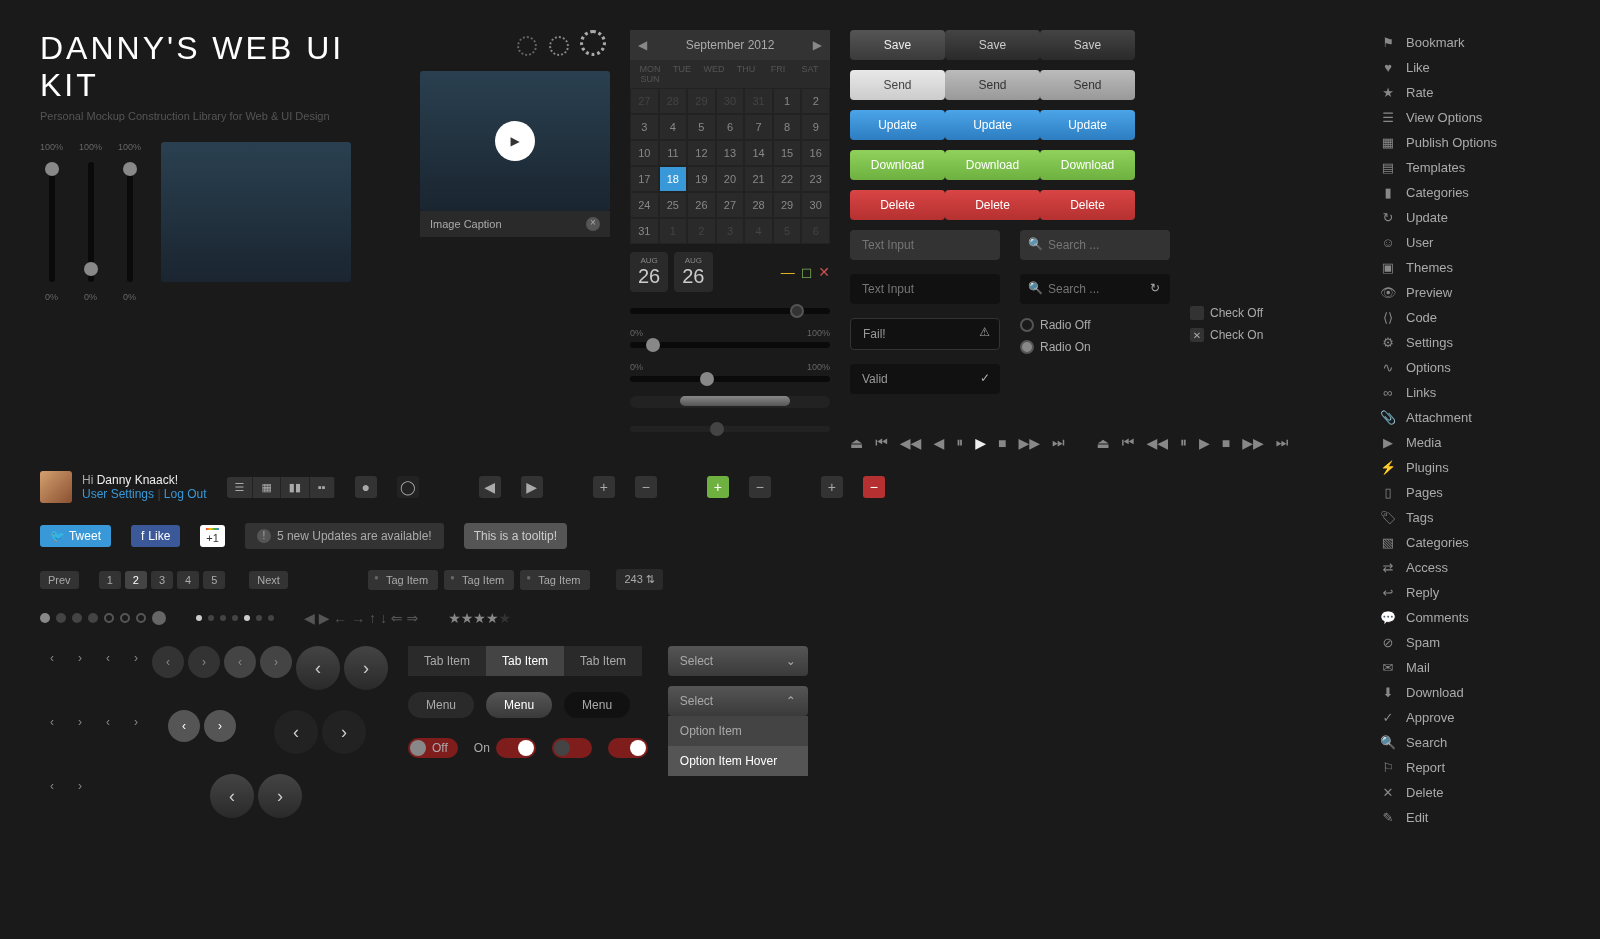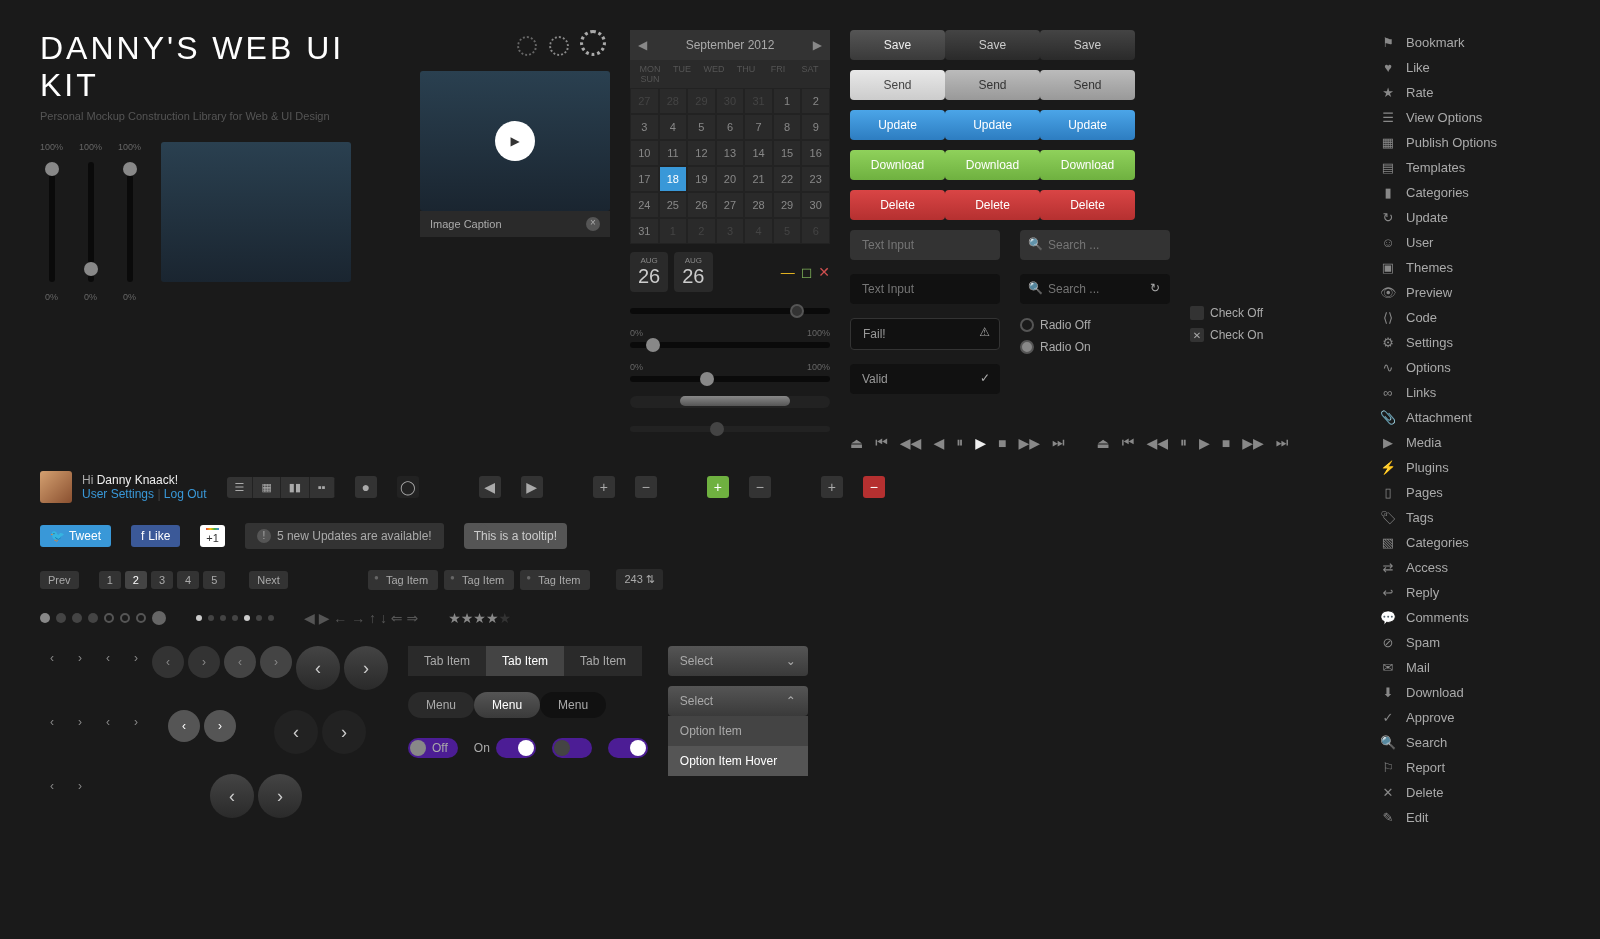--- a/index.html
+++ b/index.html
@@ -102,21 +102,21 @@
 
 
 .tabs { display: flex; }
 .tab { padding: 8px 16px; background: #2a2a2a; font-size: 12px; cursor: pointer; }
 .tab.active { background: #444; color: #fff; }
 .pill { padding: 6px 18px; border-radius: 15px; background: #2a2a2a; font-size: 12px; }
 .pill.active { background: linear-gradient(#555,#3a3a3a); color: #fff; }
 .pill.dark { background: #111; }
 
 
-.toggle { display: inline-flex; background: #4c1d95; border-radius: 12px; padding: 2px; align-items: center; gap: 6px; }
+.toggle { display: inline-flex; background: #7f1d1d; border-radius: 12px; padding: 2px; align-items: center; gap: 6px; }
 .toggle .knb { width: 16px; height: 16px; border-radius: 50%; background: #888; }
 .toggle.on .knb { background: #fff; }
 
 
 .select { background: linear-gradient(#555,#3a3a3a); padding: 8px 12px; border-radius: 4px; display: flex; justify-content: space-between; width: 140px; font-size: 12px; }
 .option { background: #444; padding: 8px 12px; font-size: 12px; width: 140px; }
 .option.hover { background: #555; color: #fff; }
 
 
 .hslider { width: 200px; }
@@ -512,21 +512,21 @@
       <span class="arrowbtn lg">‹</span>
             <span class="arrowbtn lg">›</span>
     </div>
   </div>
   <div>
     <div class="tabs">
       <div class="tab">Tab Item</div>
       <div class="tab active">Tab Item</div>
       <div class="tab">Tab Item</div>
     </div>
-    <div class="row" style="margin-top:16px;gap:0">
+    <div class="row" style="margin-top:16px;gap:12px">
       <div class="pill">Menu</div>
       <div class="pill active">Menu</div>
       <div class="pill dark">Menu</div>
     </div>
     <div class="row" style="margin-top:16px;gap:16px;align-items:center">
       <div class="toggle">
               <span class="knb"></span>
               <span style="padding-right:8px">Off</span>
             </div>
       <div style="display:flex;align-items:center;gap:6px">

